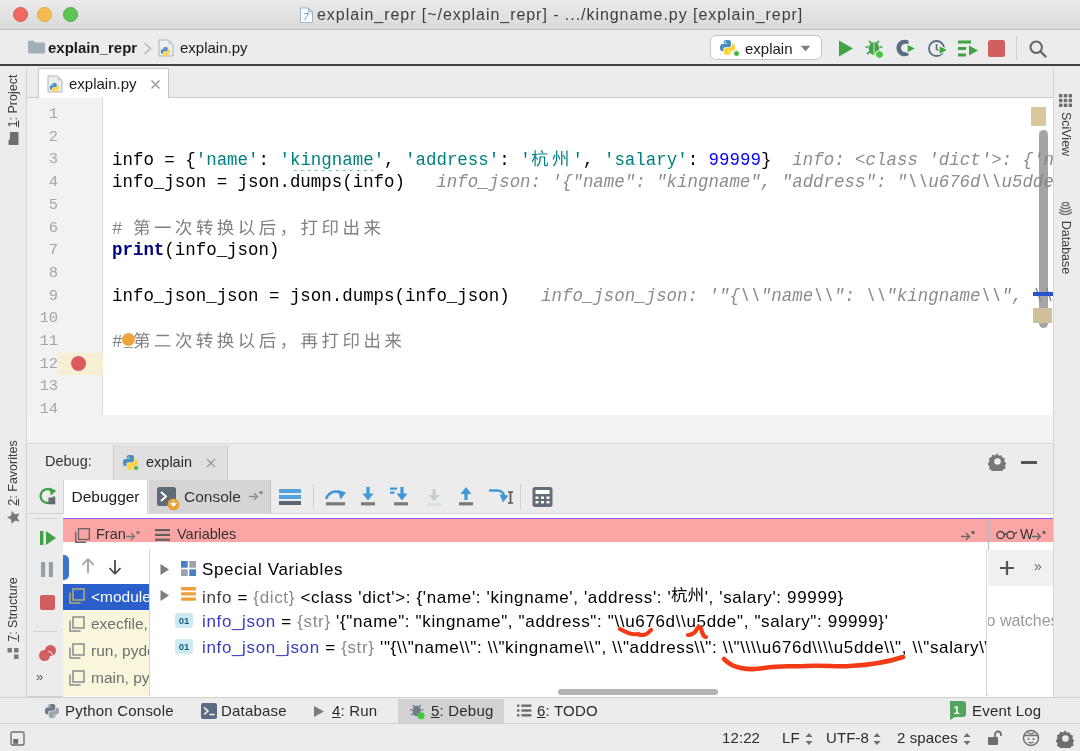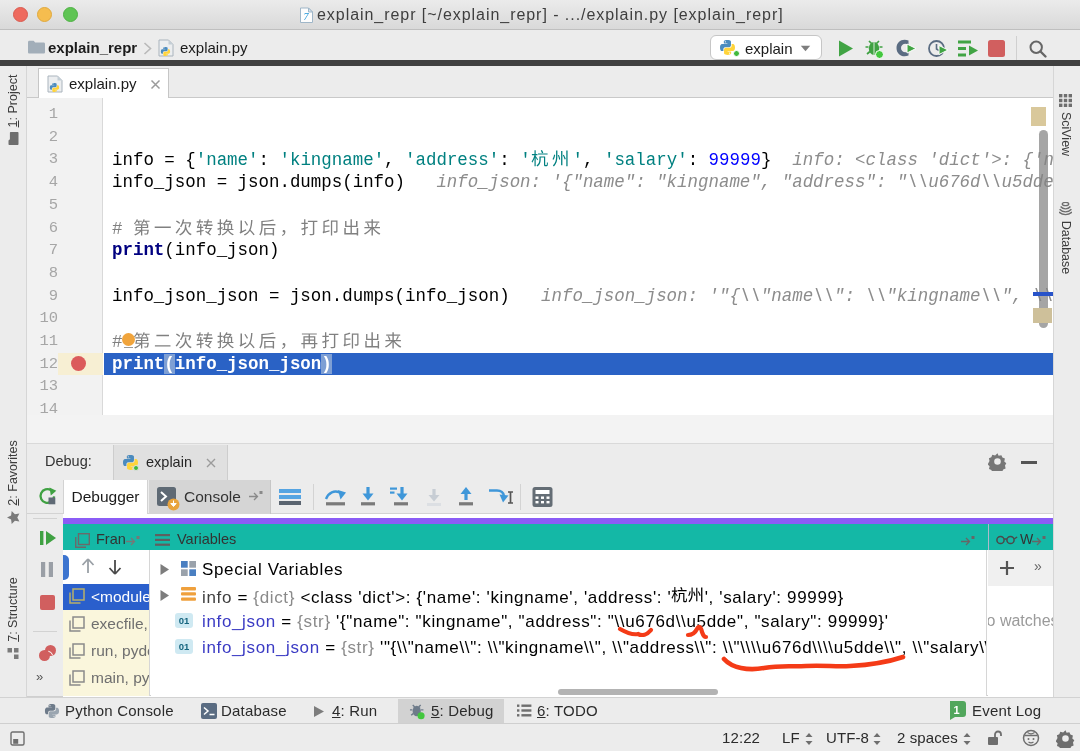--- a/index.html
+++ b/index.html
@@ -4,67 +4,67 @@
 *{margin:0;padding:0;box-sizing:border-box}
 html,body{width:1080px;height:751px;overflow:hidden}
 body{font-family:"Liberation Sans",sans-serif;background:#ececec}
 .a{position:absolute}
 #root{position:relative;width:1080px;height:751px;background:#fff}
 
 #title{left:0;top:0;width:1080px;height:30px;background:linear-gradient(#ebebeb,#d9d9d9);border-bottom:1px solid #bfbfbf}
 .tl{width:15px;height:15px;border-radius:50%;top:7px}
 #title .txt{top:6px;left:317px;font-size:16px;color:#3e3e3e;letter-spacing:.95px}
 
-#nav{left:0;top:30px;width:1080px;height:36px;background:#ececec;border-bottom:6px solid #404040}
+#nav{left:0;top:30px;width:1080px;height:36px;background:#ececec;border-bottom:2px solid #404040}
 #nav .crumb{font-size:15px;color:#1b1b1b;top:9px}
 .runbtn{left:710px;top:36px;width:112px;height:25px;background:#fff;border:1px solid #c6c6c6;border-radius:6px}
 
 #lstripe{left:0;top:66px;width:27px;height:631px;background:#ececec;border-right:1px solid #d6d6d6}
 #rstripe{left:1053px;top:66px;width:27px;height:631px;background:#ececec;border-left:1px solid #d6d6d6}
 .vlab{display:flex;align-items:center;justify-content:center;gap:5px;font-size:12.5px;color:#3c3c3c;white-space:nowrap}
 
 #tabbar{left:27px;top:66px;width:1026px;height:32px;background:#ececec;border-bottom:1px solid #c9c9c9}
 #tab1{left:11px;top:2px;width:131px;height:30px;background:#fff;border:1px solid #c6c6c6;border-bottom:none}
 
 #editor{left:27px;top:98px;width:1026px;height:317px;background:#fff;overflow:hidden;font-family:"Liberation Mono",monospace;font-size:17.46px}
 #gutter{left:0;top:0;width:76px;height:317px;background:#f2f2f2;border-right:1px solid #d9d9d9}
 .ln{position:absolute;left:0;width:31px;text-align:right;font-size:15.5px;color:#a6a6a6;height:23px;line-height:22.7px}
 .cl{position:absolute;left:77px;width:949px;height:22.7px;line-height:22.7px;white-space:pre;color:#000;padding-left:8px;overflow:hidden}
 .k{color:#000080;font-weight:bold}
 .s{color:#008080}
 .n{color:#0000ff}
 .c{color:#808080}
 .h{color:#8c8c8c;font-style:italic}
-.wavy{text-decoration-style:wavy;text-decoration-color:#3eada3;text-decoration-thickness:1px;text-underline-offset:3.5px}
+.wavy{text-decoration:underline;text-decoration-style:wavy;text-decoration-color:#3eada3;text-decoration-thickness:1px;text-underline-offset:3.5px}
 
 #gap{left:27px;top:415px;width:1026px;height:29px;background:#f3f3f3;border-bottom:1px solid #d9d9d9}
 #dbghead{left:27px;top:444px;width:1026px;height:36px;background:#ececec}
 #dbgtools{left:27px;top:480px;width:1026px;height:34px;background:#ececec;border-bottom:1px solid #d3d3d3}
-#varhead{left:63px;top:518px;width:990px;height:32px;background:#14b8a6;border-top:6px solid #8b5cf6}
+#varhead{left:63px;top:518px;width:990px;height:24px;background:#fca5a5;border-top:1px solid #8b5cf6}
 #dbgbody{left:63px;top:550px;width:990px;height:146px;background:#fff;border-bottom:1px solid #cfcfcf}
 #dbgleft{left:27px;top:514px;width:36px;height:183px;background:#ececec;border-bottom:1px solid #cfcfcf}
 .ui14{font-size:17px;color:#000;letter-spacing:.65px}
 
 #botbar{left:0;top:697px;width:1080px;height:26px;background:#ececec;border-top:1px solid #d2d2d2}
 #status{left:0;top:723px;width:1080px;height:28px;background:#ececec;border-top:1px solid #cfcfcf}
 #botbar .it{top:4px;font-size:15px;color:#2b2b2b;letter-spacing:.2px}
 #status .it{top:5px;font-size:15px;color:#2b2b2b;letter-spacing:.1px}
 </style></head>
 <body>
 <div id="root">
 <div id="title" class="a">
   <div class="a tl" style="left:13px;background:#ee6a5e;border:.5px solid #d95b50"></div>
   <div class="a tl" style="left:37px;background:#f5bd4f;border:.5px solid #e0a93e"></div>
   <div class="a tl" style="left:63px;background:#5fc454;border:.5px solid #4eb244"></div>
   <svg class="a" style="left:299px;top:7px" width="15" height="17" viewBox="0 0 15 17">
         <path d="M1.5 1h8l4 4v10.5h-12z" fill="#fdfdfd" stroke="#9fb6c8" stroke-width="1"></path>
         <path d="M9.5 1l4 4h-4z" fill="#d7e4ee" stroke="#9fb6c8" stroke-width="1"></path>
         <text x="7" y="13" font-size="10" font-style="italic" fill="#2196d8" text-anchor="middle" font-family="Liberation Serif,serif">7</text>
       </svg>
-  <div class="a txt">explain_repr [~/explain_repr] - .../explain.py [explain_repr]</div>
+  <div class="a txt">explain_repr [~/explain_repr] - .../kingname.py [explain_repr]</div>
 </div>
 <div id="nav" class="a">
   <svg class="a" style="left:28px;top:10px" width="17" height="14" viewBox="0 0 17 14">
         <path d="M0 2.2c0-.8.6-1.4 1.4-1.4h4.2l1.6 1.8h8.4c.8 0 1.4.6 1.4 1.4v8.2c0 .8-.6 1.4-1.4 1.4H1.4c-.8 0-1.4-.6-1.4-1.4z" fill="#a2aeb9"></path>
       </svg>
   <div class="a crumb" style="left:48px;font-weight:bold">explain_repr</div>
   <svg class="a" style="left:143px;top:12px" width="9" height="13" viewBox="0 0 9 13">
         <path d="M1.5 1l6 5.5-6 5.5" fill="none" stroke="#b9b9b9" stroke-width="1.6"></path>
       </svg>
   <svg class="a pyf" style="left:158px;top:9px" width="16" height="18" viewBox="0 0 16 18">
@@ -213,21 +213,20 @@
           </svg>'</span>, <span class="s">'salary'</span>: <span class="n">99999</span>}<span class="h">  info: &lt;class 'dict'&gt;: {'name</span></div>
   <div class="cl" style="top:73.1px">info_json = json.dumps(info)<span class="h">   info_json: '{"name": "kingname", "address": "\\u676d\\u5dde", "sala</span></div>
   <div class="cl" style="top:118.5px"><span class="c"># <svg width="251.4" height="22" viewBox="0 0 251.4 22" style="vertical-align:-5px">
             <path d="M2.9 10.0C2.8 11.2 2.5 12.8 2.3 13.8H7.0C5.5 15.4 3.3 16.7 1.2 17.4C1.5 17.6 1.9 18.1 2.1 18.4C4.2 17.6 6.5 16.1 8.0 14.4V18.4H9.3V13.8H14.4C14.2 15.4 14.0 16.1 13.8 16.4C13.6 16.5 13.4 16.5 13.1 16.5C12.8 16.5 12.0 16.5 11.1 16.4C11.3 16.8 11.5 17.3 11.5 17.6C12.4 17.7 13.3 17.7 13.7 17.6C14.2 17.6 14.5 17.5 14.8 17.2C15.3 16.8 15.5 15.7 15.8 13.3C15.8 13.1 15.8 12.7 15.8 12.7H9.3V11.1H15.2V7.2H2.3V8.4H8.0V10.0ZM4.0 11.1H8.0V12.7H3.8ZM9.3 8.4H13.9V10.0H9.3ZM3.7 2.2C3.1 3.9 2.0 5.5 0.8 6.5C1.1 6.7 1.7 7.0 1.9 7.2C2.6 6.6 3.2 5.7 3.8 4.8H4.7C5.1 5.5 5.5 6.4 5.6 6.9L6.8 6.5C6.7 6.1 6.4 5.4 6.1 4.8H8.9V3.8H4.4C4.6 3.4 4.8 2.9 4.9 2.5ZM10.5 2.2C10.0 3.8 9.2 5.4 8.1 6.4C8.5 6.5 9.0 6.9 9.3 7.1C9.8 6.5 10.3 5.7 10.8 4.8H12.0C12.6 5.5 13.1 6.4 13.4 7.0L14.5 6.5C14.3 6.0 13.9 5.4 13.4 4.8H16.6V3.8H11.3C11.4 3.4 11.6 2.9 11.7 2.5Z M21.7 9.5V10.9H37.8V9.5Z M42.9 4.5C44.1 5.1 45.6 6.2 46.3 6.9L47.1 5.8C46.4 5.1 44.9 4.1 43.7 3.5ZM42.6 15.7 43.8 16.6C44.9 15.1 46.3 13.0 47.3 11.2L46.3 10.4C45.1 12.3 43.6 14.4 42.6 15.7ZM49.8 2.3C49.3 5.1 48.3 7.8 47.0 9.5C47.3 9.7 48.0 10.1 48.2 10.3C48.9 9.3 49.5 8.0 50.1 6.6H56.5C56.2 7.8 55.7 9.1 55.3 9.9C55.6 10.1 56.1 10.3 56.4 10.5C57.0 9.3 57.8 7.4 58.2 5.7L57.2 5.2L57.0 5.3H50.5C50.8 4.4 51.1 3.5 51.2 2.6ZM51.9 7.4V8.5C51.9 11.0 51.5 14.8 46.1 17.5C46.4 17.7 46.9 18.2 47.1 18.5C50.5 16.7 52.1 14.5 52.8 12.4C53.7 15.2 55.3 17.2 57.8 18.3C58.0 17.9 58.4 17.4 58.7 17.1C55.7 16.0 54.0 13.3 53.2 9.8C53.2 9.4 53.3 8.9 53.3 8.5V7.4Z M64.3 11.2C64.4 11.1 64.9 10.9 65.5 10.9H67.1V13.5L63.5 14.1L63.8 15.4L67.1 14.7V18.3H68.4V14.5L70.7 14.0L70.7 12.9L68.4 13.3V10.9H70.2V9.8H68.4V7.1H67.1V9.8H65.4C65.9 8.5 66.5 7.1 66.9 5.6H70.1V4.3H67.3C67.5 3.8 67.6 3.2 67.8 2.6L66.5 2.3C66.3 3.0 66.2 3.7 66.1 4.3H63.7V5.6H65.7C65.3 7.0 64.9 8.2 64.7 8.6C64.4 9.4 64.2 10.0 63.9 10.0C64.0 10.3 64.2 10.9 64.3 11.2ZM70.3 7.6V8.9H72.9C72.5 10.1 72.1 11.2 71.8 12.1H76.9C76.3 13.0 75.5 14.1 74.8 15.0C74.2 14.6 73.6 14.2 73.0 13.9L72.1 14.7C73.9 15.8 76.0 17.4 77.0 18.4L77.9 17.4C77.4 16.9 76.6 16.3 75.8 15.7C76.9 14.2 78.1 12.6 79.0 11.3L78.0 10.8L77.8 10.9H73.6L74.2 8.9H79.6V7.6H74.6L75.2 5.6H79.0V4.3H75.5L76.0 2.5L74.7 2.3L74.2 4.3H71.0V5.6H73.8L73.2 7.6Z M86.7 2.3V5.8H84.6V7.1H86.7V11.0C85.8 11.2 85.1 11.4 84.4 11.6L84.8 12.9L86.7 12.3V16.8C86.7 17.0 86.6 17.1 86.4 17.1C86.2 17.1 85.6 17.1 84.9 17.1C85.1 17.4 85.3 18.0 85.3 18.3C86.3 18.4 87.0 18.3 87.4 18.1C87.8 17.9 88.0 17.5 88.0 16.8V11.9L89.8 11.2L89.6 10.0L88.0 10.6V7.1H89.6V5.8H88.0V2.3ZM93.2 5.0H96.8C96.4 5.6 95.9 6.2 95.4 6.7H91.8C92.3 6.1 92.8 5.6 93.2 5.0ZM89.6 11.9V13.1H93.9C93.2 14.6 91.7 16.2 88.7 17.5C89.0 17.7 89.4 18.2 89.6 18.4C92.5 17.0 94.1 15.4 94.9 13.7C96.0 15.8 97.8 17.5 99.9 18.3C100.1 18.0 100.5 17.6 100.8 17.3C98.6 16.6 96.8 15.0 95.8 13.1H100.4V11.9H99.2V6.7H96.9C97.6 6.0 98.3 5.1 98.7 4.4L97.9 3.8L97.6 3.8H93.9C94.1 3.4 94.3 2.9 94.5 2.5L93.2 2.3C92.6 3.8 91.4 5.6 89.7 7.0C90.0 7.2 90.4 7.6 90.6 7.9L90.9 7.6V11.9ZM92.2 11.9V7.8H94.5V9.6C94.5 10.3 94.5 11.1 94.3 11.9ZM97.9 11.9H95.5C95.7 11.1 95.8 10.3 95.8 9.6V7.8H97.9Z M111.3 4.5C112.3 5.8 113.4 7.6 113.9 8.7L115.1 8.0C114.6 6.9 113.4 5.2 112.4 3.9ZM118.1 3.0C117.7 10.8 116.4 15.1 110.8 17.4C111.1 17.6 111.6 18.2 111.8 18.5C114.2 17.4 115.8 16.0 116.9 14.1C118.3 15.5 119.8 17.2 120.5 18.3L121.7 17.5C120.8 16.2 119.1 14.4 117.6 13.0C118.7 10.5 119.2 7.2 119.5 3.0ZM107.2 16.6C107.7 16.2 108.3 15.9 113.4 13.4C113.3 13.1 113.1 12.6 113.0 12.2L109.0 14.1V3.6H107.5V14.0C107.5 14.8 106.9 15.3 106.5 15.6C106.7 15.8 107.1 16.3 107.2 16.6Z M128.3 3.9V8.4C128.3 11.1 128.2 14.9 126.3 17.5C126.6 17.7 127.1 18.2 127.4 18.4C129.4 15.6 129.7 11.3 129.7 8.4H142.4V7.1H129.7V5.0C133.7 4.7 138.1 4.2 141.2 3.5L140.1 2.4C137.4 3.1 132.5 3.6 128.3 3.9ZM131.2 10.9V18.4H132.5V17.5H139.7V18.4H141.1V10.9ZM132.5 16.3V12.1H139.7V16.3Z M149.4 18.9C151.2 18.2 152.4 16.8 152.4 14.9C152.4 13.7 151.9 12.9 150.9 12.9C150.2 12.9 149.6 13.3 149.6 14.1C149.6 15.0 150.2 15.4 150.9 15.4L151.2 15.4C151.1 16.6 150.4 17.4 149.0 17.9Z M171.1 2.3V5.8H168.4V7.1H171.1V10.8C170.0 11.1 169.1 11.4 168.3 11.6L168.7 12.9L171.1 12.2V16.6C171.1 16.9 171.0 17.0 170.7 17.0C170.5 17.0 169.7 17.0 168.9 17.0C169.1 17.3 169.3 17.9 169.3 18.2C170.6 18.2 171.3 18.2 171.7 18.0C172.2 17.8 172.4 17.4 172.4 16.7V11.8L175.0 11.0L174.8 9.8L172.4 10.5V7.1H174.8V5.8H172.4V2.3ZM174.9 3.8V5.1H179.9V16.5C179.9 16.8 179.8 16.9 179.4 16.9C179.0 16.9 177.8 16.9 176.5 16.9C176.7 17.3 176.9 17.9 177.0 18.3C178.7 18.3 179.8 18.3 180.4 18.1C181.1 17.8 181.3 17.4 181.3 16.5V5.1H184.4V3.8Z M190.2 16.4C190.6 16.1 191.3 15.9 196.5 14.5C196.5 14.2 196.5 13.7 196.5 13.3L191.7 14.4V9.8H196.5V8.5H191.7V5.2C193.4 4.8 195.2 4.3 196.5 3.7L195.5 2.6C194.3 3.3 192.2 3.9 190.4 4.3V13.8C190.4 14.5 189.9 14.8 189.6 15.0C189.8 15.3 190.1 16.0 190.2 16.4ZM197.9 3.5V18.4H199.2V4.8H203.2V14.0C203.2 14.2 203.1 14.3 202.9 14.3C202.6 14.3 201.6 14.3 200.5 14.3C200.7 14.7 201.0 15.3 201.1 15.7C202.4 15.7 203.3 15.7 203.8 15.4C204.4 15.2 204.5 14.7 204.5 14.0V3.5Z M211.3 11.0V17.4H223.7V18.4H225.2V11.0H223.7V16.1H218.9V9.9H224.5V3.9H223.0V8.7H218.9V2.3H217.5V8.7H213.5V3.9H212.1V9.9H217.5V16.1H212.8V11.0Z M243.7 6.0C243.3 7.1 242.5 8.6 241.9 9.5L243.0 9.9C243.6 9.0 244.4 7.6 245.0 6.4ZM233.7 6.5C234.4 7.5 235.1 9.0 235.3 9.9L236.5 9.4C236.3 8.5 235.6 7.1 234.9 6.1ZM238.5 2.3V4.4H232.3V5.7H238.5V10.1H231.4V11.3H237.6C236.0 13.5 233.4 15.5 231.0 16.5C231.4 16.8 231.8 17.3 232.0 17.6C234.3 16.5 236.8 14.4 238.5 12.1V18.4H239.9V12.0C241.6 14.4 244.1 16.5 246.4 17.7C246.7 17.4 247.1 16.9 247.4 16.6C245.0 15.5 242.4 13.5 240.8 11.3H247.0V10.1H239.9V5.7H246.3V4.4H239.9V2.3Z" fill="#808080"></path>
           </svg></span></div>
   <div class="cl" style="top:141.2px"><span class="k">print</span>(info_json)</div>
   <div class="cl" style="top:186.6px">info_json_json = json.dumps(info_json)<span class="h">   info_json_json: '"{\\"name\\": \\"kingname\\", \\"ad</span></div>
   <div class="cl" style="top:232px"><span class="c"># <svg width="272.3" height="22" viewBox="0 0 272.3 22" style="vertical-align:-5px">
             <path d="M2.9 10.0C2.8 11.2 2.5 12.8 2.3 13.8H7.0C5.5 15.4 3.3 16.7 1.2 17.4C1.5 17.6 1.9 18.1 2.1 18.4C4.2 17.6 6.5 16.1 8.0 14.4V18.4H9.3V13.8H14.4C14.2 15.4 14.0 16.1 13.8 16.4C13.6 16.5 13.4 16.5 13.1 16.5C12.8 16.5 12.0 16.5 11.1 16.4C11.3 16.8 11.5 17.3 11.5 17.6C12.4 17.7 13.3 17.7 13.7 17.6C14.2 17.6 14.5 17.5 14.8 17.2C15.3 16.8 15.5 15.7 15.8 13.3C15.8 13.1 15.8 12.7 15.8 12.7H9.3V11.1H15.2V7.2H2.3V8.4H8.0V10.0ZM4.0 11.1H8.0V12.7H3.8ZM9.3 8.4H13.9V10.0H9.3ZM3.7 2.2C3.1 3.9 2.0 5.5 0.8 6.5C1.1 6.7 1.7 7.0 1.9 7.2C2.6 6.6 3.2 5.7 3.8 4.8H4.7C5.1 5.5 5.5 6.4 5.6 6.9L6.8 6.5C6.7 6.1 6.4 5.4 6.1 4.8H8.9V3.8H4.4C4.6 3.4 4.8 2.9 4.9 2.5ZM10.5 2.2C10.0 3.8 9.2 5.4 8.1 6.4C8.5 6.5 9.0 6.9 9.3 7.1C9.8 6.5 10.3 5.7 10.8 4.8H12.0C12.6 5.5 13.1 6.4 13.4 7.0L14.5 6.5C14.3 6.0 13.9 5.4 13.4 4.8H16.6V3.8H11.3C11.4 3.4 11.6 2.9 11.7 2.5Z M23.4 4.8V6.2H36.0V4.8ZM21.9 15.2V16.6H37.5V15.2Z M42.9 4.5C44.1 5.1 45.6 6.2 46.3 6.9L47.1 5.8C46.4 5.1 44.9 4.1 43.7 3.5ZM42.6 15.7 43.8 16.6C44.9 15.1 46.3 13.0 47.3 11.2L46.3 10.4C45.1 12.3 43.6 14.4 42.6 15.7ZM49.8 2.3C49.3 5.1 48.3 7.8 47.0 9.5C47.3 9.7 48.0 10.1 48.2 10.3C48.9 9.3 49.5 8.0 50.1 6.6H56.5C56.2 7.8 55.7 9.1 55.3 9.9C55.6 10.1 56.1 10.3 56.4 10.5C57.0 9.3 57.8 7.4 58.2 5.7L57.2 5.2L57.0 5.3H50.5C50.8 4.4 51.1 3.5 51.2 2.6ZM51.9 7.4V8.5C51.9 11.0 51.5 14.8 46.1 17.5C46.4 17.7 46.9 18.2 47.1 18.5C50.5 16.7 52.1 14.5 52.8 12.4C53.7 15.2 55.3 17.2 57.8 18.3C58.0 17.9 58.4 17.4 58.7 17.1C55.7 16.0 54.0 13.3 53.2 9.8C53.2 9.4 53.3 8.9 53.3 8.5V7.4Z M64.3 11.2C64.4 11.1 64.9 10.9 65.5 10.9H67.1V13.5L63.5 14.1L63.8 15.4L67.1 14.7V18.3H68.4V14.5L70.7 14.0L70.7 12.9L68.4 13.3V10.9H70.2V9.8H68.4V7.1H67.1V9.8H65.4C65.9 8.5 66.5 7.1 66.9 5.6H70.1V4.3H67.3C67.5 3.8 67.6 3.2 67.8 2.6L66.5 2.3C66.3 3.0 66.2 3.7 66.1 4.3H63.7V5.6H65.7C65.3 7.0 64.9 8.2 64.7 8.6C64.4 9.4 64.2 10.0 63.9 10.0C64.0 10.3 64.2 10.9 64.3 11.2ZM70.3 7.6V8.9H72.9C72.5 10.1 72.1 11.2 71.8 12.1H76.9C76.3 13.0 75.5 14.1 74.8 15.0C74.2 14.6 73.6 14.2 73.0 13.9L72.1 14.7C73.9 15.8 76.0 17.4 77.0 18.4L77.9 17.4C77.4 16.9 76.6 16.3 75.8 15.7C76.9 14.2 78.1 12.6 79.0 11.3L78.0 10.8L77.8 10.9H73.6L74.2 8.9H79.6V7.6H74.6L75.2 5.6H79.0V4.3H75.5L76.0 2.5L74.7 2.3L74.2 4.3H71.0V5.6H73.8L73.2 7.6Z M86.7 2.3V5.8H84.6V7.1H86.7V11.0C85.8 11.2 85.1 11.4 84.4 11.6L84.8 12.9L86.7 12.3V16.8C86.7 17.0 86.6 17.1 86.4 17.1C86.2 17.1 85.6 17.1 84.9 17.1C85.1 17.4 85.3 18.0 85.3 18.3C86.3 18.4 87.0 18.3 87.4 18.1C87.8 17.9 88.0 17.5 88.0 16.8V11.9L89.8 11.2L89.6 10.0L88.0 10.6V7.1H89.6V5.8H88.0V2.3ZM93.2 5.0H96.8C96.4 5.6 95.9 6.2 95.4 6.7H91.8C92.3 6.1 92.8 5.6 93.2 5.0ZM89.6 11.9V13.1H93.9C93.2 14.6 91.7 16.2 88.7 17.5C89.0 17.7 89.4 18.2 89.6 18.4C92.5 17.0 94.1 15.4 94.9 13.7C96.0 15.8 97.8 17.5 99.9 18.3C100.1 18.0 100.5 17.6 100.8 17.3C98.6 16.6 96.8 15.0 95.8 13.1H100.4V11.9H99.2V6.7H96.9C97.6 6.0 98.3 5.1 98.7 4.4L97.9 3.8L97.6 3.8H93.9C94.1 3.4 94.3 2.9 94.5 2.5L93.2 2.3C92.6 3.8 91.4 5.6 89.7 7.0C90.0 7.2 90.4 7.6 90.6 7.9L90.9 7.6V11.9ZM92.2 11.9V7.8H94.5V9.6C94.5 10.3 94.5 11.1 94.3 11.9ZM97.9 11.9H95.5C95.7 11.1 95.8 10.3 95.8 9.6V7.8H97.9Z M111.3 4.5C112.3 5.8 113.4 7.6 113.9 8.7L115.1 8.0C114.6 6.9 113.4 5.2 112.4 3.9ZM118.1 3.0C117.7 10.8 116.4 15.1 110.8 17.4C111.1 17.6 111.6 18.2 111.8 18.5C114.2 17.4 115.8 16.0 116.9 14.1C118.3 15.5 119.8 17.2 120.5 18.3L121.7 17.5C120.8 16.2 119.1 14.4 117.6 13.0C118.7 10.5 119.2 7.2 119.5 3.0ZM107.2 16.6C107.7 16.2 108.3 15.9 113.4 13.4C113.3 13.1 113.1 12.6 113.0 12.2L109.0 14.1V3.6H107.5V14.0C107.5 14.8 106.9 15.3 106.5 15.6C106.7 15.8 107.1 16.3 107.2 16.6Z M128.3 3.9V8.4C128.3 11.1 128.2 14.9 126.3 17.5C126.6 17.7 127.1 18.2 127.4 18.4C129.4 15.6 129.7 11.3 129.7 8.4H142.4V7.1H129.7V5.0C133.7 4.7 138.1 4.2 141.2 3.5L140.1 2.4C137.4 3.1 132.5 3.6 128.3 3.9ZM131.2 10.9V18.4H132.5V17.5H139.7V18.4H141.1V10.9ZM132.5 16.3V12.1H139.7V16.3Z M149.4 18.9C151.2 18.2 152.4 16.8 152.4 14.9C152.4 13.7 151.9 12.9 150.9 12.9C150.2 12.9 149.6 13.3 149.6 14.1C149.6 15.0 150.2 15.4 150.9 15.4L151.2 15.4C151.1 16.6 150.4 17.4 149.0 17.9Z M170.4 6.3V12.9H168.3V14.2H170.4V18.4H171.7V14.2H181.0V16.8C181.0 17.1 180.9 17.2 180.6 17.2C180.3 17.2 179.2 17.2 178.0 17.2C178.2 17.5 178.4 18.1 178.5 18.4C180.0 18.4 181.0 18.4 181.5 18.2C182.1 18.0 182.3 17.6 182.3 16.8V14.2H184.4V12.9H182.3V6.3H176.9V4.6H183.8V3.4H168.9V4.6H175.6V6.3ZM181.0 12.9H176.9V10.8H181.0ZM171.7 12.9V10.8H175.6V12.9ZM181.0 9.6H176.9V7.5H181.0ZM171.7 9.6V7.5H175.6V9.6Z M192.0 2.3V5.8H189.4V7.1H192.0V10.8C191.0 11.1 190.0 11.4 189.2 11.6L189.6 12.9L192.0 12.2V16.6C192.0 16.9 191.9 17.0 191.7 17.0C191.5 17.0 190.7 17.0 189.9 17.0C190.0 17.3 190.2 17.9 190.3 18.2C191.5 18.2 192.2 18.2 192.7 18.0C193.2 17.8 193.3 17.4 193.3 16.7V11.8L196.0 11.0L195.8 9.8L193.3 10.5V7.1H195.8V5.8H193.3V2.3ZM195.9 3.8V5.1H200.9V16.5C200.9 16.8 200.7 16.9 200.4 16.9C200.0 16.9 198.7 16.9 197.4 16.9C197.6 17.3 197.9 17.9 198.0 18.3C199.6 18.3 200.7 18.3 201.4 18.1C202.0 17.8 202.3 17.4 202.3 16.5V5.1H205.4V3.8Z M211.1 16.4C211.6 16.1 212.2 15.9 217.5 14.5C217.4 14.2 217.4 13.7 217.4 13.3L212.6 14.4V9.8H217.5V8.5H212.6V5.2C214.3 4.8 216.1 4.3 217.5 3.7L216.4 2.6C215.2 3.3 213.1 3.9 211.3 4.3V13.8C211.3 14.5 210.9 14.8 210.5 15.0C210.8 15.3 211.0 16.0 211.1 16.4ZM218.8 3.5V18.4H220.1V4.8H224.2V14.0C224.2 14.2 224.1 14.3 223.8 14.3C223.5 14.3 222.6 14.3 221.5 14.3C221.7 14.7 221.9 15.3 222.0 15.7C223.3 15.7 224.2 15.7 224.8 15.4C225.3 15.2 225.5 14.7 225.5 14.0V3.5Z M232.3 11.0V17.4H244.7V18.4H246.1V11.0H244.7V16.1H239.9V9.9H245.4V3.9H244.0V8.7H239.9V2.3H238.4V8.7H234.4V3.9H233.1V9.9H238.4V16.1H233.7V11.0Z M264.6 6.0C264.2 7.1 263.5 8.6 262.9 9.5L264.0 9.9C264.6 9.0 265.4 7.6 266.0 6.4ZM254.6 6.5C255.3 7.5 256.0 9.0 256.2 9.9L257.5 9.4C257.2 8.5 256.5 7.1 255.8 6.1ZM259.4 2.3V4.4H253.2V5.7H259.4V10.1H252.4V11.3H258.6C256.9 13.5 254.4 15.5 252.0 16.5C252.3 16.8 252.7 17.3 252.9 17.6C255.2 16.5 257.8 14.4 259.4 12.1V18.4H260.8V12.0C262.5 14.4 265.0 16.5 267.4 17.7C267.6 17.4 268.0 16.9 268.3 16.6C266.0 15.5 263.4 13.5 261.7 11.3H267.9V10.1H260.8V5.7H267.2V4.4H260.8V2.3Z" fill="#808080"></path>
           </svg></span></div>
-  <div class="cl" style="top:254.7px;background:#2a62c5;color:#fff;font-weight:bold">print<span style="background:#7e9fd4">(</span>info_json_json<span style="background:#7e9fd4">)</span></div>
   <div class="a" style="left:95px;top:235px;width:13px;height:13px;border-radius:50%;background:#f0a43c"></div>
   <div class="a" style="left:97px;top:248.5px;width:9px;height:1.5px;background:#9a9a9a"></div>
   <div class="a" style="left:1004px;top:9px;width:15px;height:19px;background:#d9c89b"></div>
   <div class="a" style="left:1011.5px;top:32px;width:9.5px;height:198px;border-radius:5px;background:rgba(130,130,130,.72)"></div>
   <div class="a" style="left:1006px;top:194px;width:20px;height:3.5px;background:#2853c9"></div>
   <div class="a" style="left:1006px;top:210px;width:19px;height:15px;background:#cec09a"></div>
 </div>
 <div id="gap" class="a"></div>
 
 <div id="dbghead" class="a">

